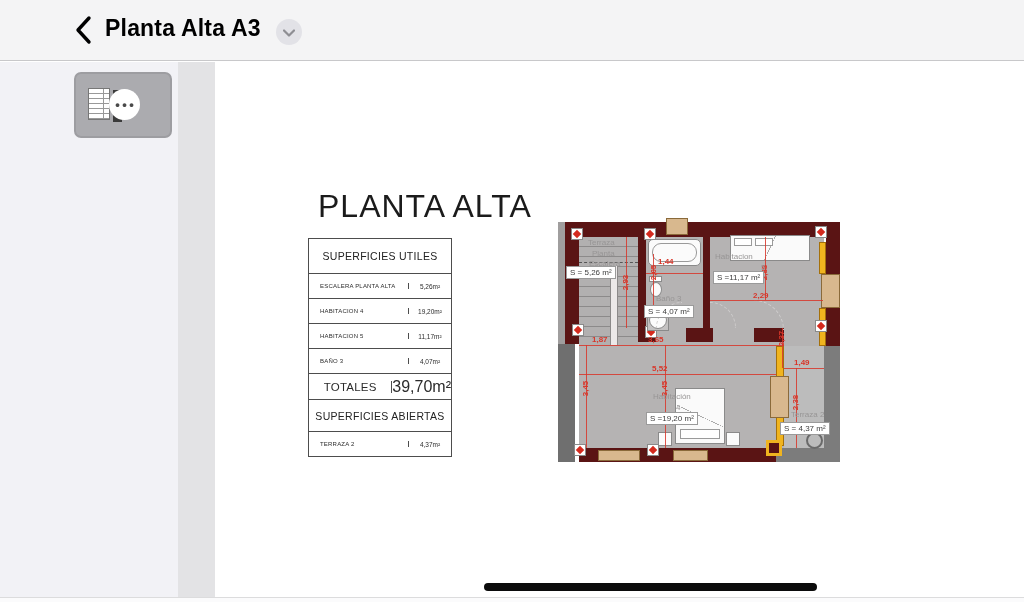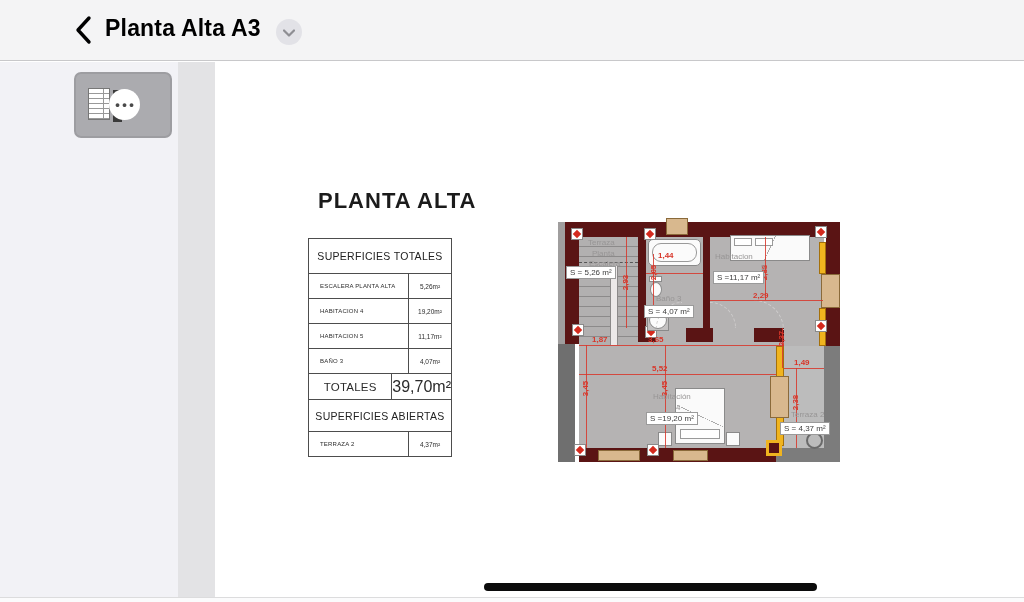--- a/index.html
+++ b/index.html
@@ -31,27 +31,27 @@
   .mini-mark1 { position:absolute; left:37px; top:16px; width:7px; height:6px; background:#3a3a3a; }
   .mini-mark2 { position:absolute; left:37px; top:40px; width:9px; height:8px; background:#3a3a3a; }
   .ellipsis-badge { position:absolute; left:33px; top:15px; width:31px; height:31px;
     border-radius:50%; background:#fff; display:flex; align-items:center;
     justify-content:center; }
   .ellipsis-badge span { font-size:13px; letter-spacing:2.5px; color:#4a4a4a;
     text-indent:2.5px; font-weight:700; }
 
   
   .page { position:absolute; left:215px; top:62px; width:809px; height:535px; background:#fff; }
-  .plan-title { position:absolute; left:103px; top:126px; font-size:22px; color:#1b1b1b;
-    letter-spacing:1px; font-weight:700; white-space:nowrap; }
+  .plan-title { position:absolute; left:103px; top:126px; font-size:32px; color:#1b1b1b;
+    letter-spacing:1px; font-weight:400; white-space:nowrap; }
 
   
   .stable { position:absolute; left:93px; top:176px; width:144px; background:#fff;
     border:1px solid #4d4d4d; }
-  .trow { display:flex; border-top:1px solid #4d4d4d; }
+  .trow { display:flex; border-top:1px solid #4d4d4d;align-items:center; }
   .trow:first-child { border-top:none; }
   .thead { height:34px; align-items:center; justify-content:center; font-size:10.5px;
     color:#222; letter-spacing:0.3px; }
   .thead2 { height:32px; }
   .drow { height:25px; }
   .tl { width:100px; border-right:1px solid #4d4d4d; display:flex; align-items:center;
     padding-left:11px; font-size:6px; color:#2b2b2b; letter-spacing:0.2px; }
   .tv { flex:1; display:flex; align-items:center; justify-content:center; font-size:6.5px; color:#2b2b2b; }
   .tot { height:26px; }
   .tot .tl { font-size:11.5px; justify-content:center; padding-left:0; }
@@ -116,21 +116,21 @@
         <span>•••</span>
       </div>
     </div>
   </div>
   <div class="gutter"></div>
 
   <div class="page">
     <div class="plan-title">PLANTA ALTA</div>
 
     <div class="stable">
-      <div class="trow thead">SUPERFICIES TOTALES</div>
+      <div class="trow thead">SUPERFICIES UTILES</div>
       <div class="trow drow">
         <span class="tl">ESCALERA PLANTA ALTA</span>
         <span class="tv">5,26m²</span>
       </div>
       <div class="trow drow">
         <span class="tl">HABITACION 4</span>
         <span class="tv">19,20m²</span>
       </div>
       <div class="trow drow">
         <span class="tl">HABITACION 5</span>
@@ -221,21 +221,21 @@
       <div class="rl h" style="left:152px;top:84px;width:113px"></div>
       <div class="rl v" style="left:207px;top:21px;height:63px"></div>
       <div class="rl h" style="left:21px;top:129px;width:205px"></div>
       <div class="rl h" style="left:21px;top:158px;width:197px"></div>
       <div class="rl v" style="left:28px;top:129px;height:103px"></div>
       <div class="rl v" style="left:107px;top:129px;height:103px"></div>
       <div class="rl h" style="left:226px;top:152px;width:40px"></div>
       <div class="rl v" style="left:238px;top:152px;height:80px"></div>
       <div class="rl v" style="left:224px;top:112px;height:40px"></div>
 
-      <span class="dim" style="left:100px;top:35px">1,44</span>
+      <span class="dim" style="left:100px;top:41px">1,44</span>
       <span class="dim v" style="left:60px;top:62px">2,93</span>
       <span class="dim v" style="left:88px;top:52px">2,05</span>
       <span class="dim" style="left:195px;top:75px">2,29</span>
       <span class="dim v" style="left:199px;top:52px">2,88</span>
       <span class="dim" style="left:34px;top:119px">1,87</span>
       <span class="dim" style="left:90px;top:119px">3,65</span>
       <span class="dim" style="left:94px;top:148px">5,52</span>
       <span class="dim v" style="left:20px;top:168px">3,45</span>
       <span class="dim v" style="left:99px;top:168px">3,45</span>
       <span class="dim" style="left:236px;top:142px">1,49</span>

